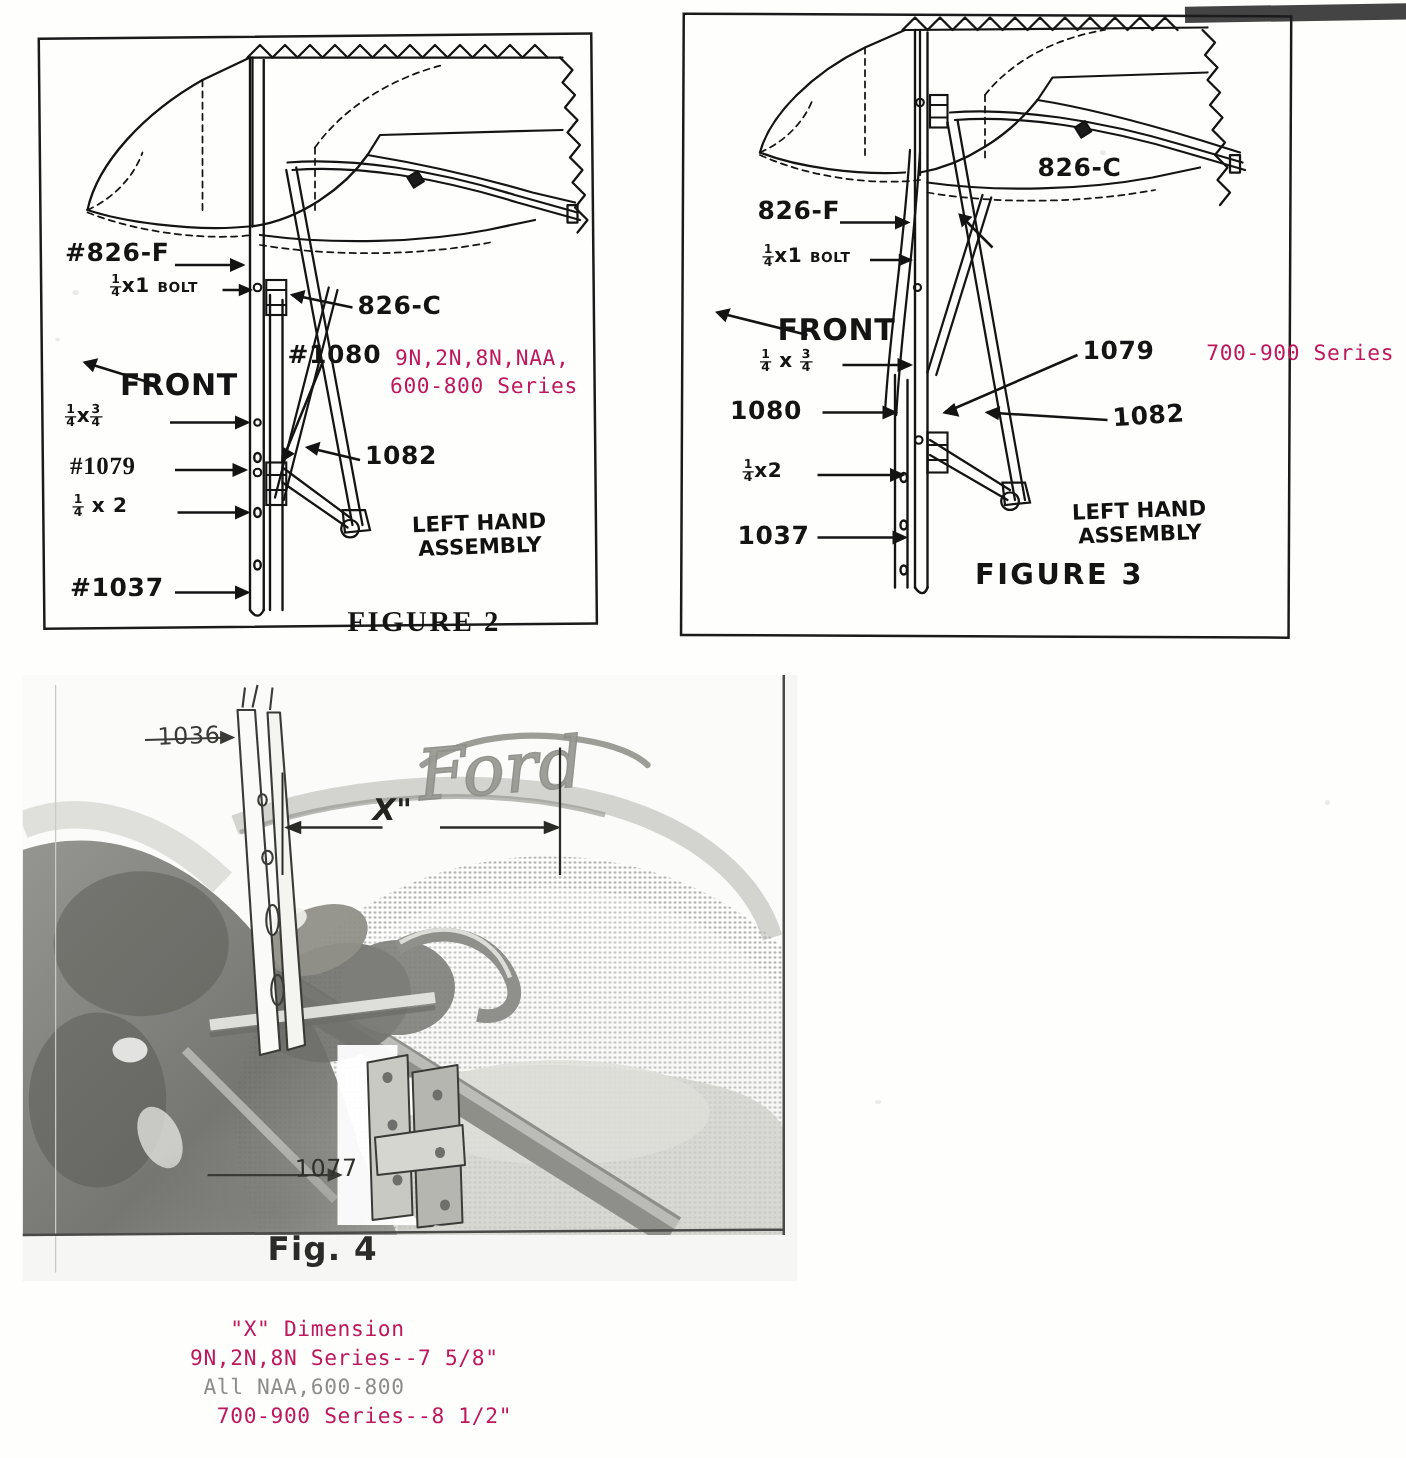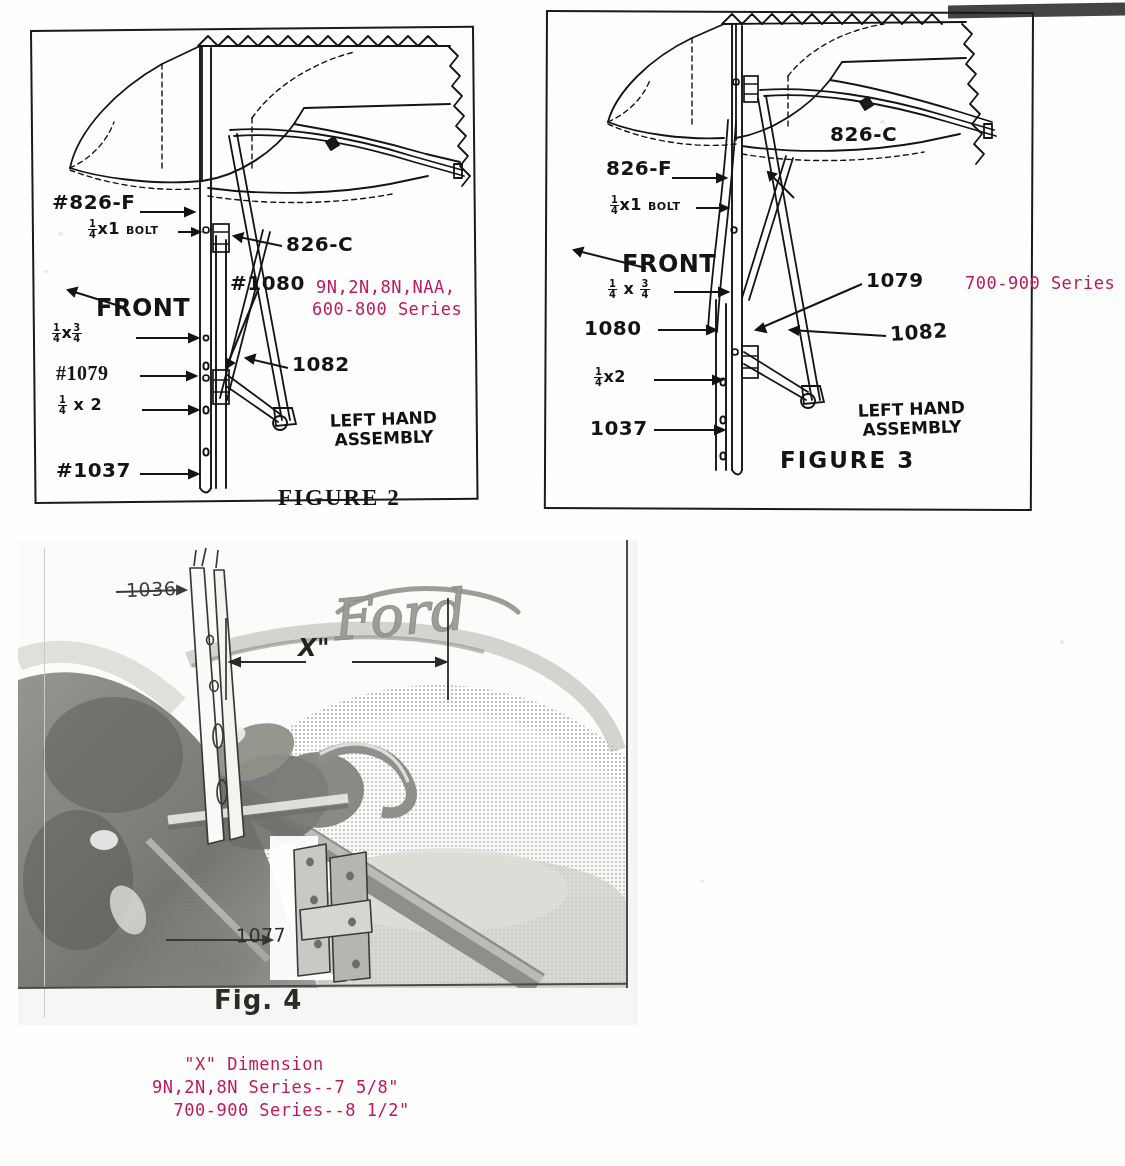--- a/index.html
+++ b/index.html
@@ -477,20 +477,21 @@
 
       <div class="ph-border-l"></div>
       <div class="ph-border-r"></div>
       <div class="ph-border-b"></div>
     </div>
   </div>
 
   <div id="caption">
     <div class="typed">   "X" Dimension</div>
     <div class="typed">9N,2N,8N Series--7 5/8"</div>
+    <div class="typed faded"> All NAA,600-800</div>
     <div class="typed">  700-900 Series--8 1/2"</div>
   </div>
 
   <div class="scan-speck" style="left:58px;top:232px;width:5px;height:4px;"></div>
   <div class="scan-speck" style="left:44px;top:270px;width:4px;height:3px;"></div>
   <div class="scan-speck" style="left:880px;top:120px;width:5px;height:4px;"></div>
   <div class="scan-speck" style="left:1060px;top:640px;width:4px;height:4px;"></div>
   <div class="scan-speck" style="left:700px;top:880px;width:5px;height:3px;"></div>
 
 </div>

